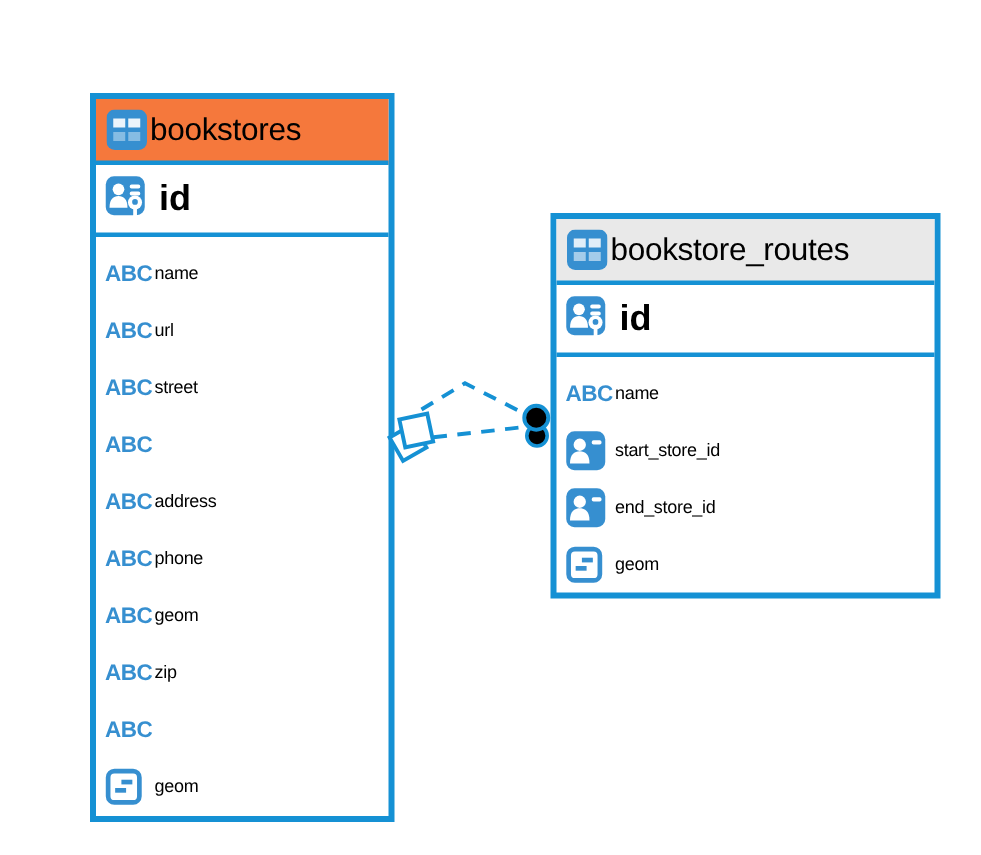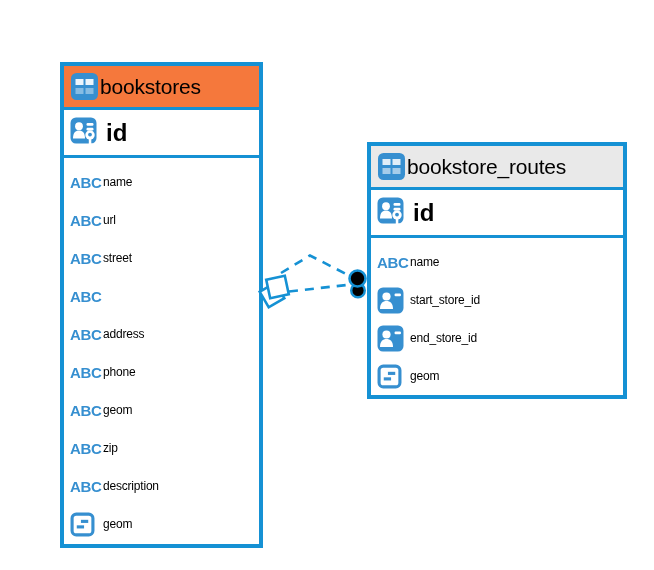--- a/index.html
+++ b/index.html
@@ -126,21 +126,20 @@
       <div class="col-row">
         <span class="icon-slot">
             <span class="abc">ABC</span>
           </span>
         <span class="col-name">zip</span>
       </div>
       <div class="col-row">
         <span class="icon-slot">
             <span class="abc">ABC</span>
           </span>
-        <span class="col-name">description</span>
       </div>
       <div class="col-row">
         <span class="icon-slot">
           <svg width="25" height="25" viewBox="0 0 24 24">
             <rect x="2" y="2" width="20" height="20" rx="4" fill="#fff" stroke="var(--icon-blue)" stroke-width="3"></rect>
             <rect x="10.5" y="7.5" width="7" height="3" fill="var(--icon-blue)"></rect>
             <rect x="6.5" y="12.8" width="7" height="3" fill="var(--icon-blue)"></rect>
           </svg>
         </span>
         <span class="col-name">geom</span>

